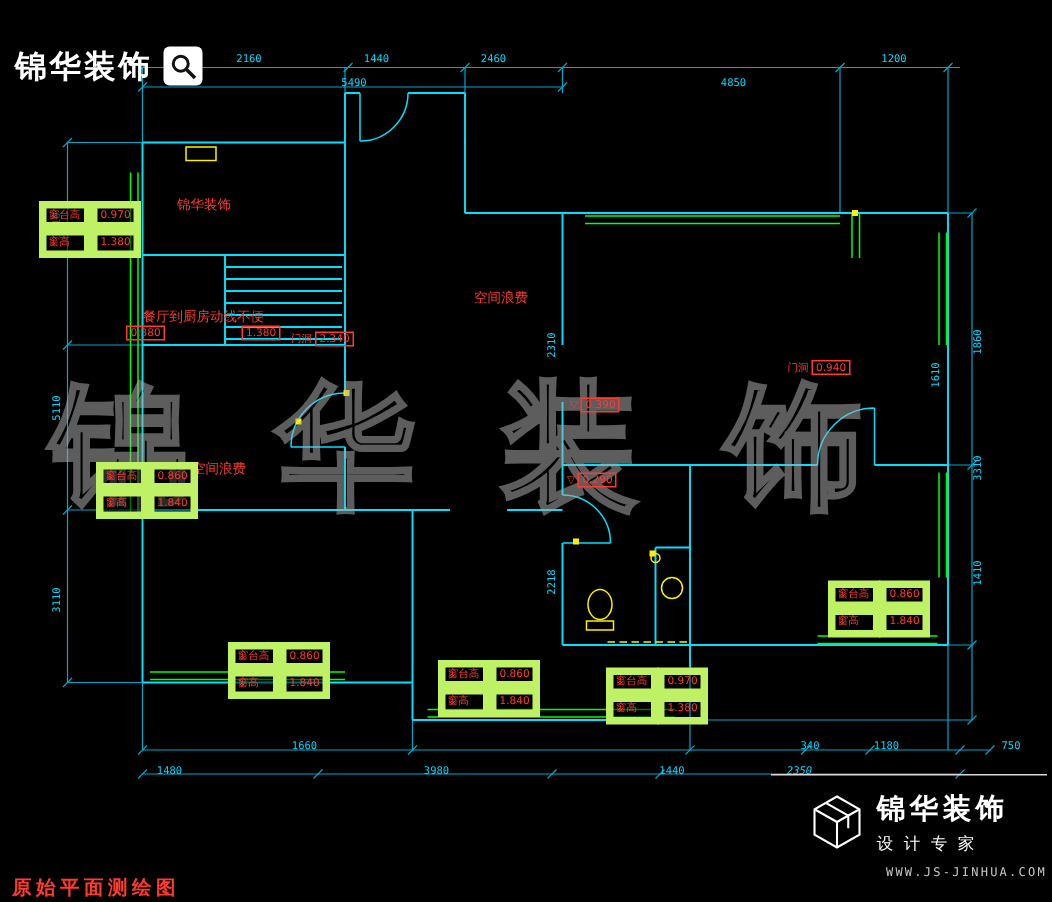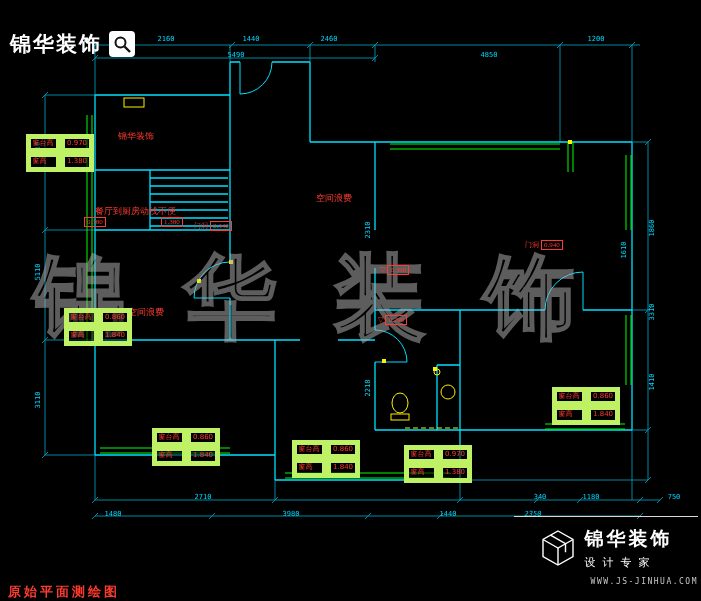--- a/index.html
+++ b/index.html
@@ -20,21 +20,21 @@
   .mag-box{width:26px;height:26px;background:#fff;border-radius:4px;display:flex;
            align-items:center;justify-content:center;}
 
   
   .dim{position:absolute;color:#00d8ff;font:7px "DejaVu Sans Mono",monospace;
        transform:translate(-50%,-50%);white-space:nowrap;}
   .dim.v{transform:translate(-50%,-50%) rotate(-90deg);}
   .anno{position:absolute;color:#ff3b30;font:9px "DejaVu Sans",sans-serif;white-space:nowrap;}
   .dtag{position:absolute;display:flex;align-items:center;gap:2px;color:#ff3b30;
         font:7px "DejaVu Sans",sans-serif;white-space:nowrap;}
-  .rbox{border:1px solid #ff3b30;padding:0 2px;font-family:Liberation Serif, serif;}
+  .rbox{border:1px solid #ff3b30;padding:0 2px;}
   .wtag{position:absolute;display:grid;grid-template-columns:auto auto;font-size:7px;
         color:#ff3b30;line-height:1.35;background:rgba(0,0,0,.55);}
   .wc{border:5px solid #bef264;padding:0 2px;margin:-0.5px 0 0 -0.5px;}
 
   
   .titleblock{position:absolute;left:8px;top:581px;color:#ff3b30;}
   .drawing-title{display:inline-block;font:bold 13px "DejaVu Sans",sans-serif;
                  letter-spacing:3px;border-bottom:1px solid #ff3b30;padding-bottom:3px;}
 
   
@@ -126,21 +126,21 @@
       <div class="dim" style="left: 236px; top: 55px;">5490</div>
       <div class="dim v" style="left: 38px; top: 150px;">3110</div>
       <div class="dim v" style="left: 38px; top: 272px;">5110</div>
       <div class="dim v" style="left: 38px; top: 400px;">3110</div>
       <div class="dim v" style="left: 652px; top: 228px;">1860</div>
       <div class="dim v" style="left: 652px; top: 312px;">3310</div>
       <div class="dim v" style="left: 652px; top: 382px;">1410</div>
       <div class="dim v" style="left: 624px; top: 250px;">1610</div>
       <div class="dim v" style="left: 368px; top: 230px;">2310</div>
       <div class="dim v" style="left: 368px; top: 388px;">2218</div>
-      <div class="dim" style="left: 203px; top: 497px;">2710</div>
+      <div class="dim" style="left: 203px; top: 497px;">1660</div>
       <div class="dim" style="left: 540px; top: 497px;">340</div>
       <div class="dim" style="left: 591px; top: 497px;">1180</div>
       <div class="dim" style="left: 674px; top: 497px;">750</div>
       <div class="dim" style="left: 113px; top: 514px;">1480</div>
       <div class="dim" style="left: 291px; top: 514px;">3980</div>
       <div class="dim" style="left: 448px; top: 514px;">1440</div>
       <div class="dim" style="left: 533px; top: 514px; font-style: italic;">2350</div>
       <div class="anno" style="left: 118px; top: 130px;">锦华装饰</div>
       <div class="anno" style="left: 95px; top: 205px;">餐厅到厨房动线不便</div>
       <div class="anno" style="left: 316px; top: 192px;">空间浪费</div>

